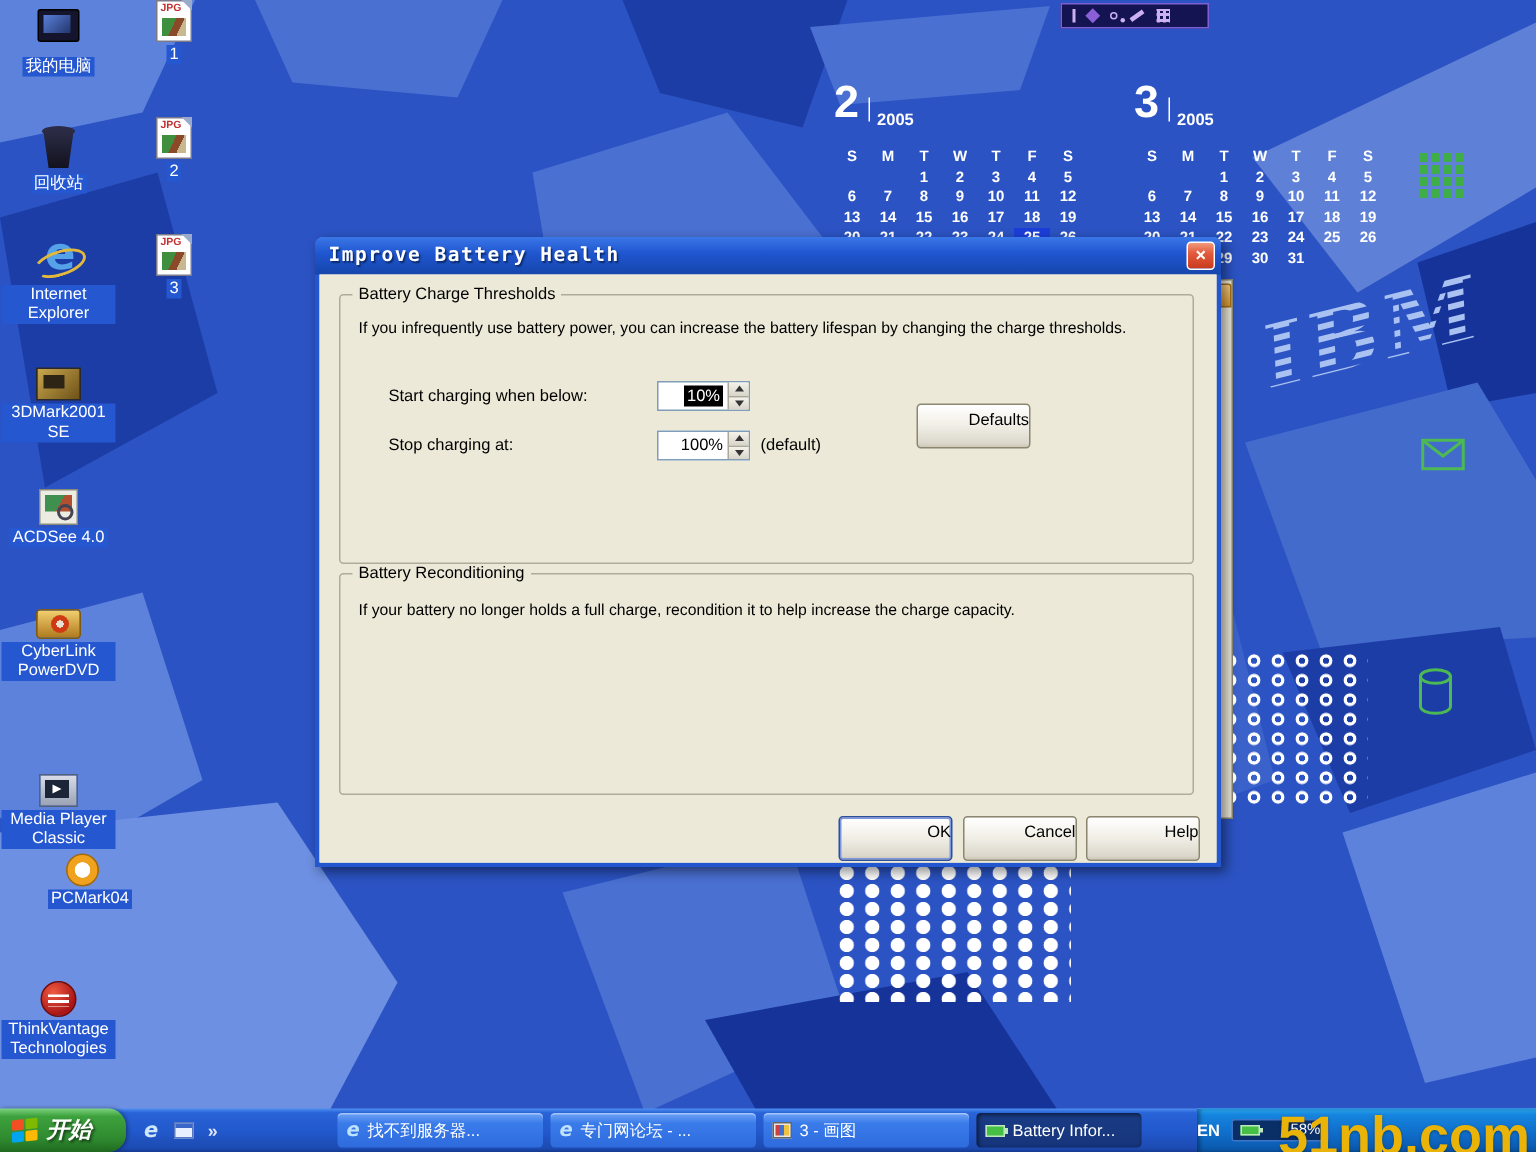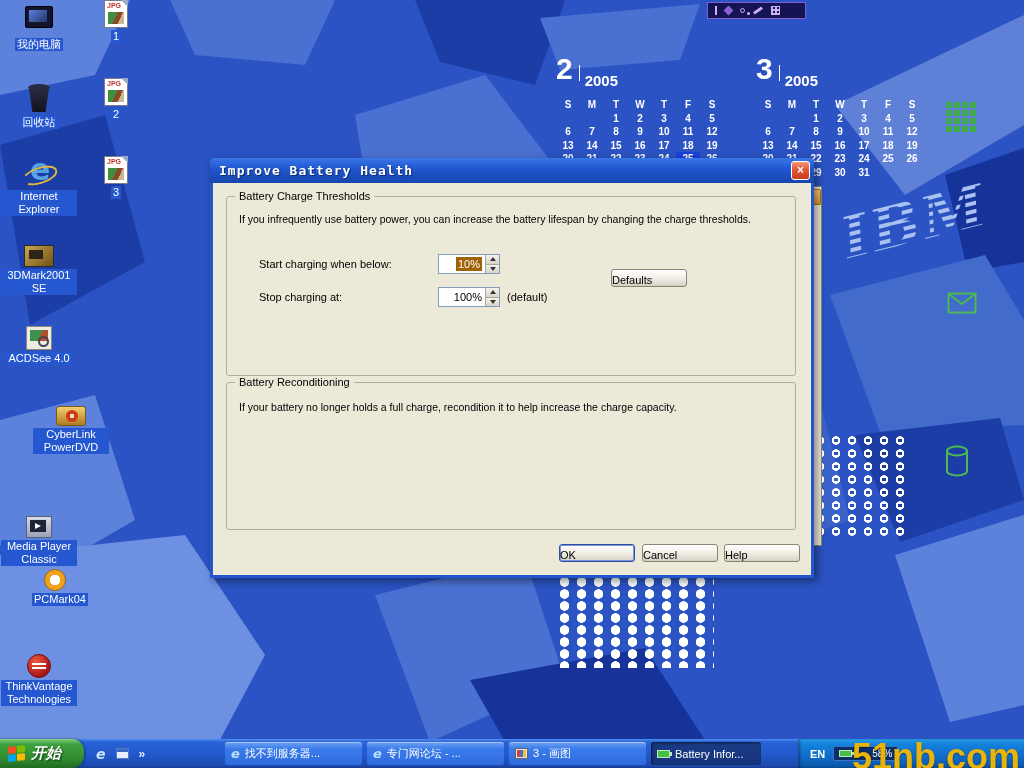--- a/index.html
+++ b/index.html
@@ -35,21 +35,21 @@
   .ci-pen{width:10px;height:3px;background:#CBB0F2;transform:rotate(-35deg)}
   .ci-grid2{width:9px;height:9px;
     background:repeating-linear-gradient(0deg,#CBB0F2 0 2px,rgba(0,0,0,0) 2px 4px),
                repeating-linear-gradient(90deg,#CBB0F2 0 2px,rgba(0,0,0,0) 2px 4px)}
 
   
   .cal-month{position:absolute;top:52px;width:172px;color:#fff;z-index:2}
   .cal-head{display:flex;align-items:center;height:34px}
   .cal-num{font-size:30px;font-weight:bold;line-height:32px}
   .cal-sep{width:1px;height:16px;background:#fff;margin:7px 5px 0 6px}
-  .cal-year{font-size:15px;font-weight:bold;margin-top:22px}
+  .cal-year{font-size:11px;font-weight:bold;margin-top:22px}
   .cal-grid{display:grid;grid-template-columns:repeat(7,24px);grid-auto-rows:13.5px;margin-top:12px}
   .cal-cell{font-size:10px;font-weight:bold;text-align:center;line-height:13px}
   .cal-cell.hl{background:#1C3ED8}
 
   
   #desktop-icons,#jpg-icons{position:absolute;top:0;z-index:2}
   #desktop-icons{left:0;width:78px}
   #jpg-icons{left:92px;width:48px}
   .dicon{position:absolute;left:0;width:100%;cursor:pointer;text-align:center}
   .dlabel{margin:2px auto 0;width:max-content;max-width:76px;background:#2457D0;color:#fff;
@@ -104,31 +104,31 @@
   .closebtn .x{display:block;text-align:center;color:#fff;font:bold 12px/17px "Liberation Sans",sans-serif;font-style:normal}
   .dbody{position:absolute;left:0;right:0;top:25px;bottom:0;background:#ECE9D8;font-size:11px;color:#000}
   .group{position:absolute;border:1px solid #B0AC9C;border-radius:3px}
   .g1{left:13px;top:13px;width:570px;height:180px}
   .g2{left:13px;top:199px;width:570px;height:148px}
   .gtitle{position:absolute;left:8px;top:-7px;background:#ECE9D8;padding:0 4px;font-size:11px;line-height:13px}
   .desc{position:absolute;font-size:10.5px;line-height:13px;white-space:nowrap}
   .lbl{position:absolute;font-size:11px;line-height:13px}
   .spin{position:absolute;width:62px;height:20px;background:#fff;border:1px solid #7F9DB9}
   .spin .val{position:absolute;right:17px;top:2px;font-size:11px;line-height:14px}
-  .spin .val.sel{background:#a16207;color:#fff;padding:0 2px}
+  .spin .val.sel{background:#000000;color:#fff;padding:0 2px}
   .spinbtns{position:absolute;right:0;top:0;width:14px;height:18px;display:flex;flex-direction:column;border-left:1px solid #ACA899}
   .sb{flex:1;background:linear-gradient(180deg,#F4F2EA,#D8D4C8);cursor:pointer;position:relative}
   .sb + .sb{border-top:1px solid #ACA899}
   .tu,.td{display:block;width:0;height:0;margin:2px auto 0}
   .tu{border-left:3px solid rgba(0,0,0,0);border-right:3px solid rgba(0,0,0,0);border-bottom:4px solid #333}
   .td{border-left:3px solid rgba(0,0,0,0);border-right:3px solid rgba(0,0,0,0);border-top:4px solid #333}
   .cbrow{position:absolute;display:flex;align-items:flex-start;gap:6px}
   .cb{width:12px;height:12px;background:#fff;border:1px solid #1D5A71;flex:none;cursor:pointer}
   .cbl{font-size:11px;line-height:13px}
-  .btn{position:absolute;height:18px;line-height:20px;text-align:left;font-size:11px;cursor:pointer;border-radius:3px;
+  .btn{position:absolute;height:30px;line-height:20px;text-align:right;font-size:11px;cursor:pointer;border-radius:3px;
     background:linear-gradient(180deg,#FFFFFF 0%,#F2F0E8 45%,#DCD8CC 90%,#CEC8B8 100%);border:1px solid #8A8671}
   .btn.default{border-color:#2E4E9E;box-shadow:inset 0 0 0 1px #7A96DF}
 
   
   .taskbar{position:absolute;left:0;top:739px;width:1024px;height:29px;z-index:20;
     background:linear-gradient(180deg,#4F8FF0 0%,#2863D8 10%,#2258CB 55%,#1C4AB0 92%,#153A90 100%)}
   .startbtn{position:absolute;left:0;top:0;width:84px;height:29px;cursor:pointer;border-radius:0 12px 12px 0;
     background:linear-gradient(180deg,#7ED27E 0%,#3DA23D 18%,#2F8A2F 70%,#1F6A1F 100%);
     display:flex;align-items:center;gap:6px;padding-left:8px;box-shadow:1px 0 3px rgba(0,0,0,.4)}
   .starttext{color:#fff;font-weight:bold;font-style:italic;font-size:15px;text-shadow:1px 1px 2px rgba(0,0,0,.6)}
@@ -146,21 +146,21 @@
     display:flex;align-items:center;gap:5px;padding:0 6px;font-size:11px;overflow:hidden;white-space:nowrap}
   .task.active{background:linear-gradient(180deg,#1A3C86,#16347A);box-shadow:inset 1px 1px 3px rgba(0,0,0,.6)}
   .ttext{overflow:hidden;text-overflow:ellipsis}
   .ti{flex:none}
   .ti-ie{color:#BFE2FF;font:bold italic 13px/14px "DejaVu Sans",sans-serif}
   .ti-paint{width:13px;height:11px;background:#E8E8E0;border:1px solid #666;position:relative}
   .ti-paint::after{content:"";position:absolute;left:1px;top:1px;width:9px;height:7px;
     background:linear-gradient(90deg,#D04040 33%,#4070D0 33% 66%,#F0C040 66%)}
   .ti-batt{width:13px;height:8px;background:#45C045;border:1px solid #BFE8BF;position:relative}
   .ti-batt::after{content:"";position:absolute;right:-3px;top:1px;width:2px;height:4px;background:#BFE8BF}
-  .tray{position:absolute;right:0;top:0;width:226px;height:29px;display:flex;align-items:center;gap:8px;padding-left:12px;
+  .tray{position:absolute;right:0;top:0;width:226px;height:29px;display:flex;align-items:center;gap:8px;
     background:linear-gradient(180deg,#2BAAF0 0%,#1584DE 15%,#0F6CC8 60%,#0A56A8 100%);box-shadow:inset 2px 0 3px rgba(0,0,0,.35)}
   .tray-lang{color:#fff;font-size:11px;font-weight:bold;cursor:pointer}
   .batt-pill{background:#0A2E66;border:1px solid #3C74C8;border-radius:2px;color:#fff;font-size:10px;
     display:flex;align-items:center;gap:20px;padding:1px 5px;cursor:pointer}
   .batt-glyph{width:13px;height:7px;background:#45C045;border:1px solid #BFE8BF;position:relative;display:inline-block}
   .batt-glyph::after{content:"";position:absolute;right:-3px;top:1px;width:2px;height:3px;background:#BFE8BF}
   .watermark{position:absolute;right:4px;top:736px;z-index:30;color:#eab308;font-size:36px;font-weight:bold;letter-spacing:0;
     text-shadow:0 1px 2px rgba(0,0,0,.35)}
 </style>
 </head>
@@ -328,21 +328,21 @@
         <div class="dlabel">Internet Explorer</div>
       </div>
       <div class="dicon" style="top: 240px;">
         <div class="art art-3dmark2001"></div>
         <div class="dlabel">3DMark2001 SE</div>
       </div>
       <div class="dicon" style="top: 322px;">
         <div class="art art-acdsee"></div>
         <div class="dlabel">ACDSee 4.0</div>
       </div>
-      <div class="dicon" style="top: 400px; margin-left: 32px;">
+      <div class="dicon" style="top: 400px;">
         <div class="art art-powerdvd"></div>
         <div class="dlabel">CyberLink PowerDVD</div>
       </div>
       <div class="dicon" style="top: 512px;">
         <div class="art art-media-player-classic"></div>
         <div class="dlabel">Media Player Classic</div>
       </div>
       <div class="dicon" style="top: 564px; padding-left: 32px;">
         <div class="art art-pcmark04"></div>
         <div class="dlabel">PCMark04</div>

